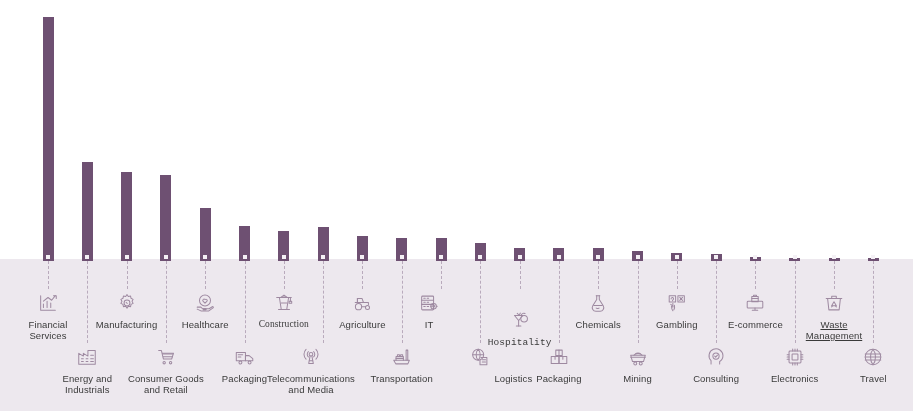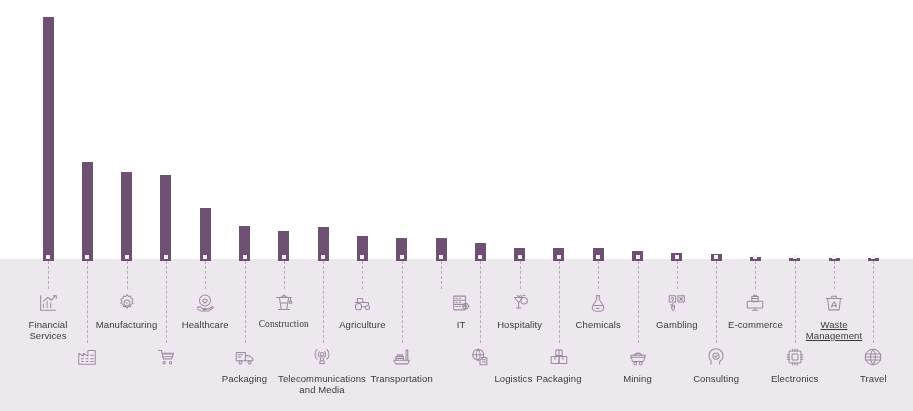--- a/index.html
+++ b/index.html
@@ -151,20 +151,22 @@
 Services</span>
       </div>
       <div class="conn" style="left: 87.3px; top: 261px; height: 82px;"></div>
       <div class="tick" style="width: 104px; left: 35.3px; top: 346px;">
         <span class="ico">
           <svg width="22" height="22" viewBox="0 0 24 24">
             <path fill="none" stroke="currentColor" stroke-width="1.1" stroke-linecap="round" stroke-linejoin="round" d="M3 20V8l5 3V8l5 3V5h8v15z"></path>
             <path fill="none" stroke="currentColor" stroke-width="1.1" stroke-linecap="round" stroke-linejoin="round" d="M6 14h2M6 17h2M11 14h2M11 17h2M16 10h3M16 14h3M16 17h3"></path>
           </svg>
         </span>
+        <span class="lbl">Energy and
+Industrials</span>
       </div>
       <div class="conn" style="left: 126.6px; top: 261px; height: 28px;"></div>
       <div class="tick" style="width: 104px; left: 74.6px; top: 292px;">
         <span class="ico">
           <svg width="22" height="22" viewBox="0 0 24 24">
             <circle fill="none" stroke="currentColor" stroke-width="1.1" stroke-linecap="round" stroke-linejoin="round" cx="12" cy="12" r="3.2"></circle>
             <path fill="none" stroke="currentColor" stroke-width="1.1" stroke-linecap="round" stroke-linejoin="round" d="M12 2.8l1.4 2.1 2.5-.5.5 2.5 2.3 1.1-1.2 2.2 1.2 2.2-2.3 1.1-.5 2.5-2.5-.5L12 17.6l-1.4-2.1-2.5.5-.5-2.5-2.3-1.1 1.2-2.2L5.3 8l2.3-1.1.5-2.5 2.5.5z"></path>
             <path fill="none" stroke="currentColor" stroke-width="1.1" stroke-linecap="round" stroke-linejoin="round" d="M11 11.2l1.2 1.2"></path>
           </svg>
         </span>
@@ -173,20 +175,22 @@
       <div class="conn" style="left: 165.9px; top: 261px; height: 82px;"></div>
       <div class="tick" style="width: 104px; left: 113.9px; top: 346px;">
         <span class="ico">
           <svg width="22" height="22" viewBox="0 0 24 24">
             <path fill="none" stroke="currentColor" stroke-width="1.1" stroke-linecap="round" stroke-linejoin="round" d="M4 5h3l2.2 9.2h9l2-6.4H7.6"></path>
             <path fill="none" stroke="currentColor" stroke-width="1.1" stroke-linecap="round" stroke-linejoin="round" d="M8.4 8.8h11M9 11.6h10"></path>
             <circle fill="none" stroke="currentColor" stroke-width="1.1" stroke-linecap="round" stroke-linejoin="round" cx="10" cy="18.2" r="1.3"></circle>
             <circle fill="none" stroke="currentColor" stroke-width="1.1" stroke-linecap="round" stroke-linejoin="round" cx="17" cy="18.2" r="1.3"></circle>
           </svg>
         </span>
+        <span class="lbl">Consumer Goods
+and Retail</span>
       </div>
       <div class="conn" style="left: 205.2px; top: 261px; height: 28px;"></div>
       <div class="tick" style="width: 104px; left: 153.2px; top: 292px;">
         <span class="ico">
           <svg width="22" height="22" viewBox="0 0 24 24">
             <circle fill="none" stroke="currentColor" stroke-width="1.1" stroke-linecap="round" stroke-linejoin="round" cx="12" cy="9.3" r="6"></circle>
             <path fill="none" stroke="currentColor" stroke-width="1.1" stroke-linecap="round" stroke-linejoin="round" d="M12 12.2l-2-2a1.4 1.4 0 012-2 1.4 1.4 0 012 2z"></path>
             <path fill="none" stroke="currentColor" stroke-width="1.1" stroke-linecap="round" stroke-linejoin="round" d="M3.5 16.5h4l2 1.8h3.2c.8 0 .8 1.2 0 1.2h-2.6"></path>
             <path fill="none" stroke="currentColor" stroke-width="1.1" stroke-linecap="round" stroke-linejoin="round" d="M10.2 18.3h6.2l3.6-2.2c.8-.5 1.6.7.8 1.3l-4.6 3.2H7.5l-4-1.9"></path>
           </svg>
@@ -216,21 +220,21 @@
             <path fill="none" stroke="currentColor" stroke-width="1.1" stroke-linecap="round" stroke-linejoin="round" d="M7 6l2 13M17 6l-2 13"></path>
             <path fill="none" stroke="currentColor" stroke-width="1.1" stroke-linecap="round" stroke-linejoin="round" d="M9 12h6"></path>
             <path fill="none" stroke="currentColor" stroke-width="1.1" stroke-linecap="round" stroke-linejoin="round" d="M6 19h12"></path>
             <path fill="none" stroke="currentColor" stroke-width="1.1" stroke-linecap="round" stroke-linejoin="round" d="M19 6v4"></path>
             <path fill="none" stroke="currentColor" stroke-width="1.1" stroke-linecap="round" stroke-linejoin="round" d="M17.6 10h2.8v2.4h-2.8z"></path>
           </svg>
         </span>
         <span class="lbl">Construction</span>
       </div>
       <div class="conn" style="left: 323.1px; top: 261px; height: 82px;"></div>
-      <div class="tick" style="width: 104px; left: 270px; top: 346px;">
+      <div class="tick" style="width: 104px; left: 259px; top: 346px;">
         <span class="ico">
           <svg width="22" height="22" viewBox="0 0 24 24">
             <circle fill="none" stroke="currentColor" stroke-width="1.1" stroke-linecap="round" stroke-linejoin="round" cx="12" cy="9" r="2"></circle>
             <path fill="none" stroke="currentColor" stroke-width="1.1" stroke-linecap="round" stroke-linejoin="round" d="M9.1 6.1a4.1 4.1 0 000 5.8M14.9 6.1a4.1 4.1 0 010 5.8"></path>
             <path fill="none" stroke="currentColor" stroke-width="1.1" stroke-linecap="round" stroke-linejoin="round" d="M6.6 3.6a7.6 7.6 0 000 10.8M17.4 3.6a7.6 7.6 0 010 10.8"></path>
             <path fill="none" stroke="currentColor" stroke-width="1.1" stroke-linecap="round" stroke-linejoin="round" d="M11 11l-1.5 8h5L13 11"></path>
             <path fill="none" stroke="currentColor" stroke-width="1.1" stroke-linecap="round" stroke-linejoin="round" d="M10.2 16h3.6"></path>
           </svg>
         </span>
         <span class="lbl">Telecommunications
@@ -258,21 +262,21 @@
             <path fill="none" stroke="currentColor" stroke-width="1.1" stroke-linecap="round" stroke-linejoin="round" d="M3 15.5h17l-1.6 4H5.2z"></path>
             <path fill="none" stroke="currentColor" stroke-width="1.1" stroke-linecap="round" stroke-linejoin="round" d="M5.5 15.5v-4h8v4"></path>
             <path fill="none" stroke="currentColor" stroke-width="1.1" stroke-linecap="round" stroke-linejoin="round" d="M7 11.5v-2h2.2v2M10.5 11.5v-2h2.2v2"></path>
             <path fill="none" stroke="currentColor" stroke-width="1.1" stroke-linecap="round" stroke-linejoin="round" d="M16.5 15.5V4.5h1.8v11"></path>
             <path fill="none" stroke="currentColor" stroke-width="1.1" stroke-linecap="round" stroke-linejoin="round" d="M5.5 13.5h8"></path>
           </svg>
         </span>
         <span class="lbl">Transportation</span>
       </div>
       <div class="conn" style="left: 441px; top: 261px; height: 28px;"></div>
-      <div class="tick" style="width: 104px; left: 409px; top: 292px;">
+      <div class="tick" style="width: 104px; left: 377px; top: 292px;">
         <span class="ico">
           <svg width="22" height="22" viewBox="0 0 24 24">
             <rect fill="none" stroke="currentColor" stroke-width="1.1" stroke-linecap="round" stroke-linejoin="round" x="4" y="4.5" width="13" height="15" rx="1"></rect>
             <path fill="none" stroke="currentColor" stroke-width="1.1" stroke-linecap="round" stroke-linejoin="round" d="M4 9h13M4 13.5h13"></path>
             <path fill="none" stroke="currentColor" stroke-width="1.1" stroke-linecap="round" stroke-linejoin="round" d="M6.3 6.8h1.6M6.3 11.2h1.6M6.3 15.8h1.6M10 6.8h1.6M10 11.2h1.6M10 15.8h1.6"></path>
             <circle fill="none" stroke="currentColor" stroke-width="1.1" stroke-linecap="round" stroke-linejoin="round" cx="17" cy="15.5" r="3"></circle>
             <path fill="none" stroke="currentColor" stroke-width="1.1" stroke-linecap="round" stroke-linejoin="round" d="M17 13.2v-1M17 18.8v-1M14.7 15.5h-1M21 15.5h-1"></path>
             <circle fill="none" stroke="currentColor" stroke-width="1.1" stroke-linecap="round" stroke-linejoin="round" cx="17" cy="15.5" r="1"></circle>
           </svg>
         </span>
@@ -284,21 +288,21 @@
           <svg width="22" height="22" viewBox="0 0 24 24">
             <circle fill="none" stroke="currentColor" stroke-width="1.1" stroke-linecap="round" stroke-linejoin="round" cx="10" cy="9.5" r="6"></circle>
             <path fill="none" stroke="currentColor" stroke-width="1.1" stroke-linecap="round" stroke-linejoin="round" d="M4 9.5h12M10 3.5c3 3.3 3 8.7 0 12M10 3.5c-3 3.3-3 8.7 0 12"></path>
             <path fill="none" stroke="currentColor" stroke-width="1.1" stroke-linecap="round" stroke-linejoin="round" d="M13 12.5h6.5v8H12v-5"></path>
             <path fill="none" stroke="currentColor" stroke-width="1.1" stroke-linecap="round" stroke-linejoin="round" d="M14.5 15h3.5M14.5 17.5h3.5"></path>
           </svg>
         </span>
         <span class="lbl">Logistics</span>
       </div>
       <div class="conn" style="left: 519.6px; top: 261px; height: 28px;"></div>
-      <div class="tick" style="width: 104px; left: 467.6px; top: 292px;">
+      <div class="tick" style="width: 104px; left: 467.6px; top: 310px; font-family: Liberation Mono, monospace;">
         <span class="ico">
           <svg width="22" height="22" viewBox="0 0 24 24">
             <path fill="none" stroke="currentColor" stroke-width="1.1" stroke-linecap="round" stroke-linejoin="round" d="M6 6h9l-4.5 5.5z"></path>
             <path fill="none" stroke="currentColor" stroke-width="1.1" stroke-linecap="round" stroke-linejoin="round" d="M10.5 11.5v6"></path>
             <path fill="none" stroke="currentColor" stroke-width="1.1" stroke-linecap="round" stroke-linejoin="round" d="M8 17.5h5"></path>
             <path fill="none" stroke="currentColor" stroke-width="1.1" stroke-linecap="round" stroke-linejoin="round" d="M13 6c1-2.4 3.2-3 4.5-2.2"></path>
             <circle fill="none" stroke="currentColor" stroke-width="1.1" stroke-linecap="round" stroke-linejoin="round" cx="16.5" cy="9.5" r="3.6"></circle>
             <path fill="none" stroke="currentColor" stroke-width="1.1" stroke-linecap="round" stroke-linejoin="round" d="M9 3.6l1.6 1.6M12.4 3.4l-.9 1.6"></path>
           </svg>
         </span>

